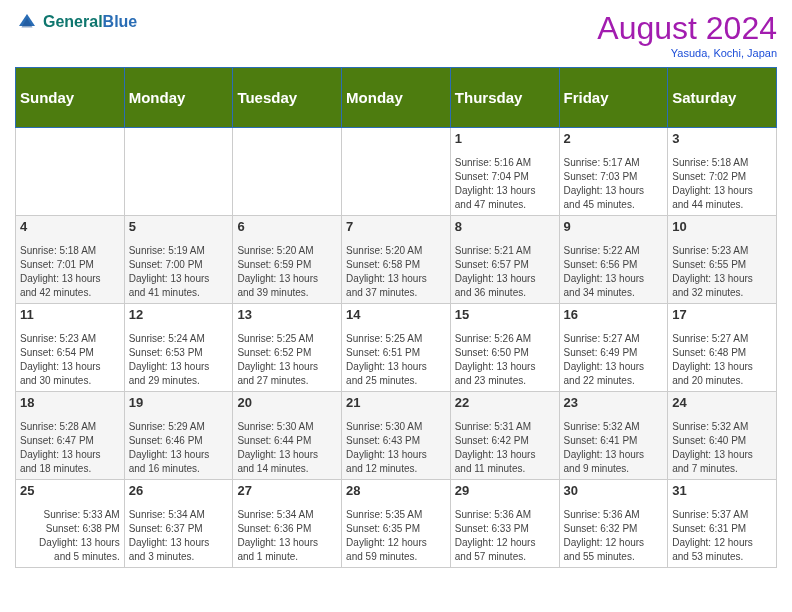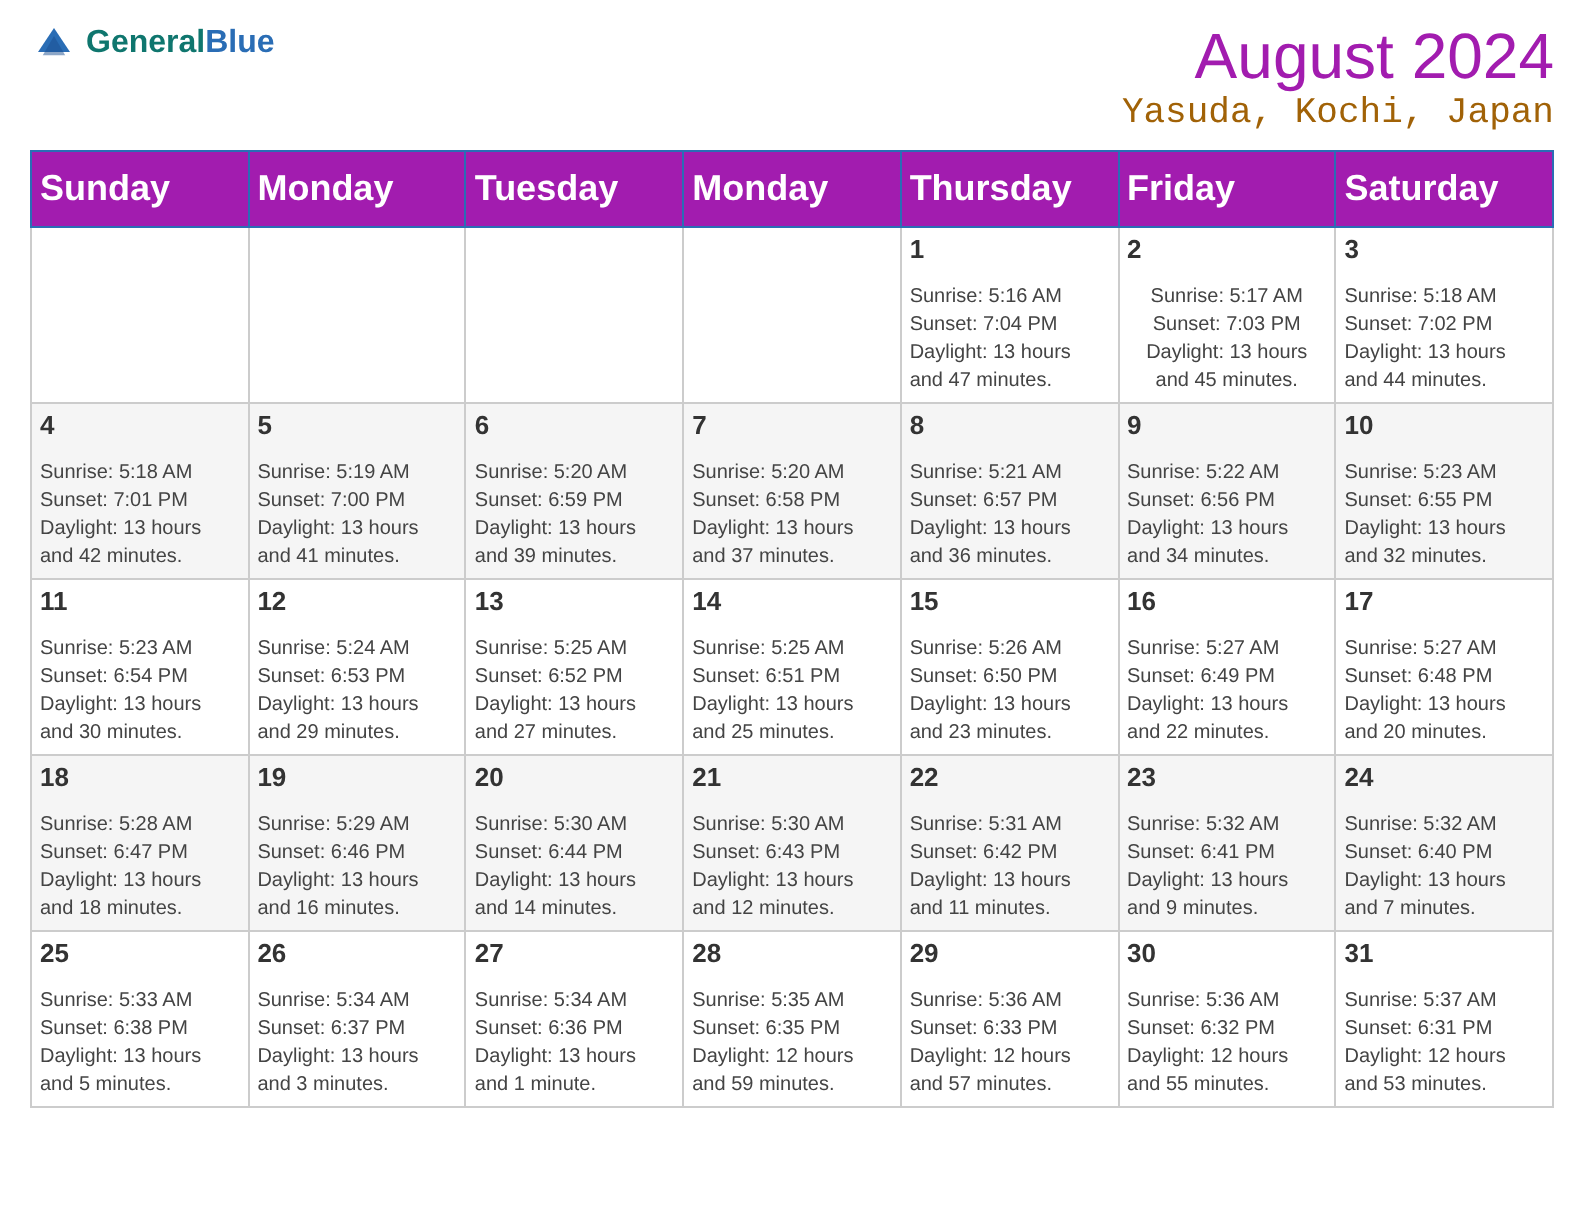--- a/index.html
+++ b/index.html
@@ -41,35 +41,34 @@
     }
     .title-area {
       text-align: right;
     }
     .month-title {
       font-size: 32px;
       font-weight: normal;
       color: #a21caf;
     }
     .location {
-      font-size: 18px;
-      color: #a16207;
-      font-family: Liberation Mono, monospace;
+      font-size: 11px;
+      color: #1d4ed8;
     }
     .calendar-table {
       width: 100%;
       border-collapse: collapse;
       table-layout: fixed;
     }
     .calendar-table th {
-      background-color: #a21caf;
+      background-color: #4d7c0f;
       color: #fff;
-      font-size: 18px;
+      font-size: 15px;
       font-weight: bold;
-      padding: 8px 4px;
+      padding: 21px 4px;
       text-align: left;
       border: 1px solid #2a6db5;
     }
     .calendar-table td {
       border: 1px solid #ccc;
       vertical-align: top;
       padding: 3px 4px;
       font-size: 10px;
       color: #333;
       height: 88px;
@@ -134,21 +133,21 @@
           <td class="empty-cell"></td>
           <td>
             <span class="day-number">1</span>
             <div class="day-info" style="white-space: pre-line;">Sunrise: 5:16 AM
 Sunset: 7:04 PM
 Daylight: 13 hours
 and 47 minutes.</div>
           </td>
           <td>
             <span class="day-number">2</span>
-            <div class="day-info" style="white-space: pre-line; text-align: center;">Sunrise: 5:17 AM
+            <div class="day-info" style="white-space: pre-line;">Sunrise: 5:17 AM
 Sunset: 7:03 PM
 Daylight: 13 hours
 and 45 minutes.</div>
           </td>
           <td>
             <span class="day-number">3</span>
             <div class="day-info" style="white-space: pre-line;">Sunrise: 5:18 AM
 Sunset: 7:02 PM
 Daylight: 13 hours
 and 44 minutes.</div>
@@ -303,21 +302,21 @@
             <span class="day-number">24</span>
             <div class="day-info" style="white-space: pre-line;">Sunrise: 5:32 AM
 Sunset: 6:40 PM
 Daylight: 13 hours
 and 7 minutes.</div>
           </td>
         </tr>
         <tr>
           <td>
             <span class="day-number">25</span>
-            <div class="day-info" style="white-space: pre-line;">Sunrise: 5:33 AM
+            <div class="day-info" style="white-space: pre-line; text-align: right;">Sunrise: 5:33 AM
 Sunset: 6:38 PM
 Daylight: 13 hours
 and 5 minutes.</div>
           </td>
           <td>
             <span class="day-number">26</span>
             <div class="day-info" style="white-space: pre-line;">Sunrise: 5:34 AM
 Sunset: 6:37 PM
 Daylight: 13 hours
 and 3 minutes.</div>

